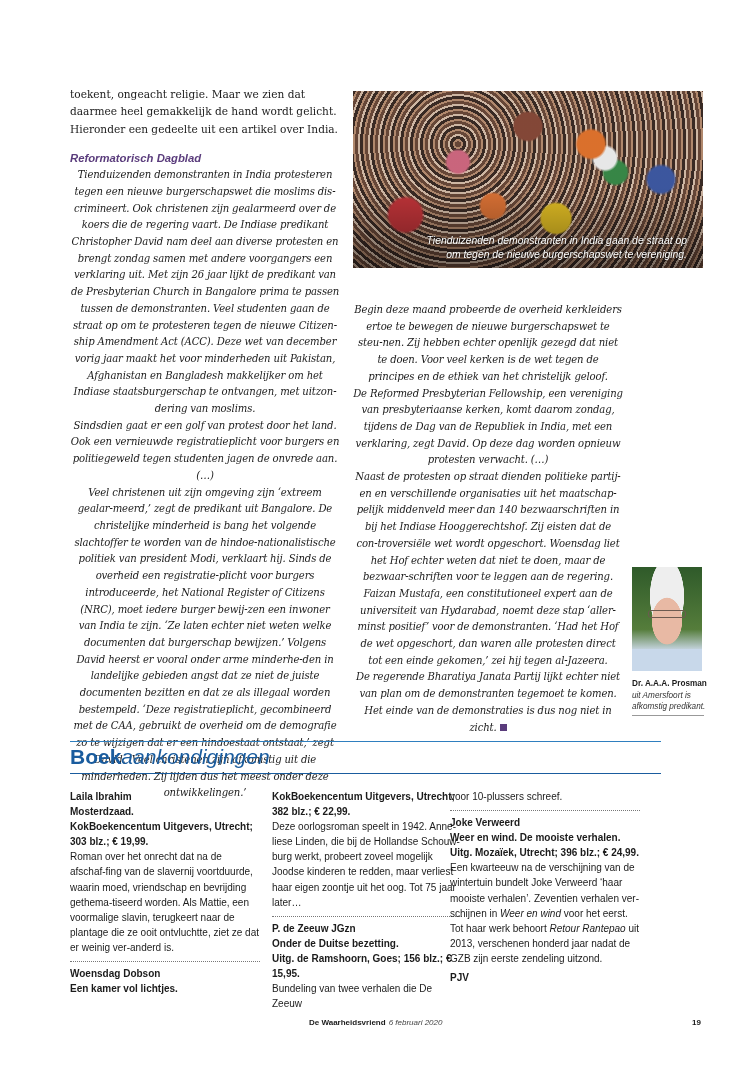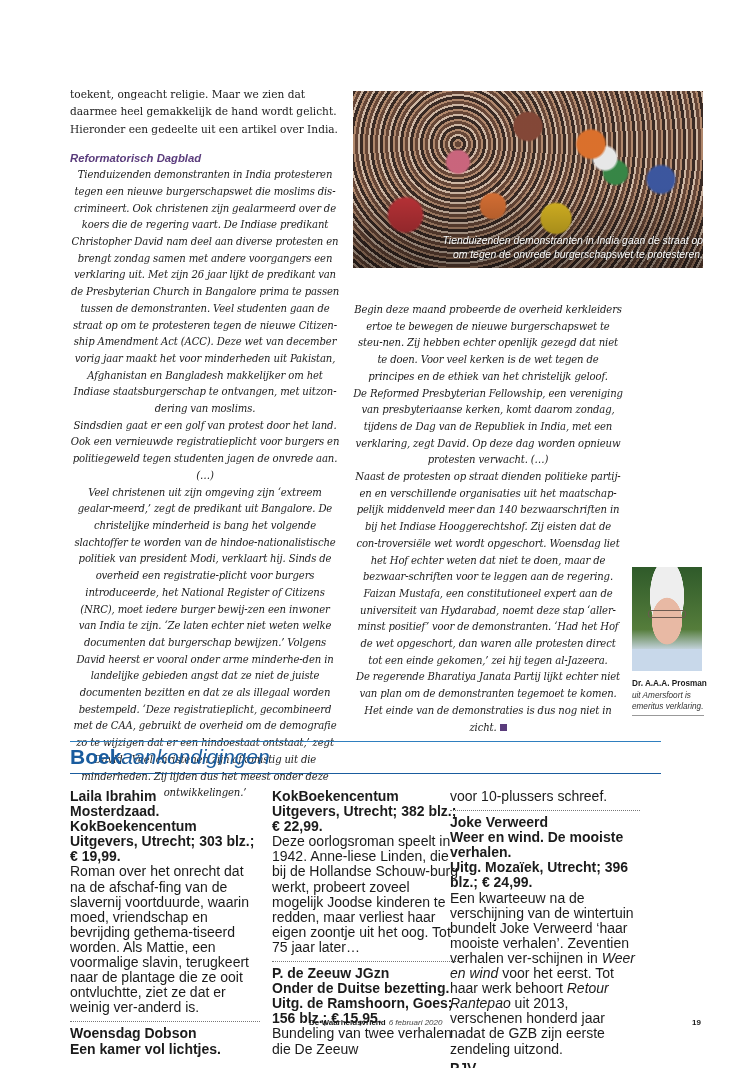--- a/index.html
+++ b/index.html
@@ -22,42 +22,42 @@
       radial-gradient(circle at 58% 72%, #e8c325 0 6%, transparent 7%),
       radial-gradient(circle at 40% 65%, #e37637 0 5%, transparent 6%),
       radial-gradient(circle at 15% 70%, #c7363b 0 5%, transparent 6%),
       radial-gradient(circle at 30% 40%, #d46a83 0 4%, transparent 5%),
       radial-gradient(circle at 88% 50%, #3f5ba6 0 4%, transparent 5%),
       radial-gradient(circle at 50% 20%, #8a4b3a 0 6%, transparent 7%),
       repeating-radial-gradient(circle at 30% 30%, #6b4a3a 0 3px, #b98f73 3px 5px, #3c2c26 5px 8px, #d9c0ac 8px 10px),
       #6b4a3a;
   }
   .photo::after { content: ""; position: absolute; inset: 0; background: linear-gradient(to bottom, rgba(0,0,0,0.05) 55%, rgba(0,0,0,0.45) 100%); }
-  .photo-caption { position: absolute; right: 0; bottom: 7px; z-index: 2; text-align: right; color: #ffffff;
+  .photo-caption { position: absolute; right: 16px; bottom: 7px; z-index: 2; text-align: right; color: #ffffff;
     font-family: "Liberation Sans", sans-serif; font-style: italic; font-size: 10.4px; line-height: 13.5px; text-shadow: 0 0 2px rgba(0,0,0,0.8); }
 
   .portrait { position: absolute; left: 632px; top: 567px; width: 70px; height: 104px; overflow: hidden;
     background: radial-gradient(ellipse at 50% 52%, #e8b9a4 0 30%, transparent 31%),
                 radial-gradient(ellipse at 50% 28%, #eeeeee 0 34%, transparent 35%),
                 linear-gradient(to bottom, #2f5a2a, #557d3b 60%, #c8d6e3 80%, #b8c8db);
   }
   .portrait .shirt { position: absolute; left: 0; right: 0; bottom: 0; height: 22px; background: #c8d8ea; }
   .portrait .glasses { position: absolute; left: 16px; top: 43px; width: 38px; height: 8px; border: 1.5px solid #6d5a50; border-radius: 3px; box-sizing: border-box; }
   .portrait-caption { position: absolute; left: 632px; top: 678px; width: 90px; font-family: "Liberation Sans", sans-serif; font-size: 8.2px; line-height: 11.5px; }
   .portrait-caption .name { font-weight: bold; display: block; }
   .portrait-caption .desc { font-style: italic; display: block; color: #333; }
   .portrait-rule { position: absolute; left: 632px; top: 715px; width: 72px; border-top: 1px solid #999; }
 
   .section-rule-top { position: absolute; left: 70px; top: 741px; width: 591px; border-top: 1px solid #2f7fbf; }
   .section-title { position: absolute; left: 70px; top: 745px; font-family: "Liberation Sans", sans-serif; font-size: 21px; color: #1a5c9e; line-height: 24px; }
   .section-title .b { font-weight: bold; }
   .section-title .i { font-style: italic; }
   .section-rule-bottom { position: absolute; left: 70px; top: 773px; width: 591px; border-top: 1.5px solid #1a5c9e; }
 
-  .books { position: absolute; top: 789px; font-family: "Liberation Sans", sans-serif; font-size: 14px; line-height: 15.1px; color: #1b1b1b; }
+  .books { position: absolute; top: 789px; font-family: "Liberation Sans", sans-serif; font-size: 10px; line-height: 15.1px; color: #1b1b1b; }
   .books p { margin: 0; }
   .books .bold { font-weight: bold; }
   .books .dots { border-top: 1.2px dotted #777; margin: 6px 0 4px 0; }
   .b1 { left: 70px; width: 190px; }
   .b2 { left: 272px; width: 190px; }
   .b3 { left: 450px; width: 190px; }
   .sig { font-weight: bold; margin-top: 4px !important; }
 
   .footer { position: absolute; top: 1018px; left: 309px; font-family: "Liberation Sans", sans-serif; font-size: 8px; }
   .footer .mag { font-weight: bold; }
@@ -73,42 +73,42 @@
   <div class="quote">
     <p>Tienduizenden demonstranten in India protesteren tegen een nieuwe burgerschapswet die moslims dis-crimineert. Ook christenen zijn gealarmeerd over de koers die de regering vaart. De Indiase predikant Christopher David nam deel aan diverse protesten en brengt zondag samen met andere voorgangers een verklaring uit. Met zijn 26 jaar lijkt de predikant van de Presbyterian Church in Bangalore prima te passen tussen de demonstranten. Veel studenten gaan de straat op om te protesteren tegen de nieuwe Citizen-ship Amendment Act (ACC). Deze wet van december vorig jaar maakt het voor minderheden uit Pakistan, Afghanistan en Bangladesh makkelijker om het Indiase staatsburgerschap te ontvangen, met uitzon-dering van moslims.</p>
     <p>Sindsdien gaat er een golf van protest door het land. Ook een vernieuwde registratieplicht voor burgers en politiegeweld tegen studenten jagen de onvrede aan. (…)</p>
     <p>Veel christenen uit zijn omgeving zijn ‘extreem gealar-meerd,’ zegt de predikant uit Bangalore. De christelijke minderheid is bang het volgende slachtoffer te worden van de hindoe-nationalistische politiek van president Modi, verklaart hij. Sinds de overheid een registratie-plicht voor burgers introduceerde, het National Register of Citizens (NRC), moet iedere burger bewij-zen een inwoner van India te zijn. ‘Ze laten echter niet weten welke documenten dat burgerschap bewijzen.’ Volgens David heerst er vooral onder arme minderhe-den in landelijke gebieden angst dat ze niet de juiste documenten bezitten en dat ze als illegaal worden bestempeld. ‘Deze registratieplicht, gecombineerd met de CAA, gebruikt de overheid om de demografie zo te wijzigen dat er een hindoestaat ontstaat,’ zegt David. ‘Veel christenen zijn afkomstig uit die minderheden. Zij lijden dus het meest onder deze ontwikkelingen.’</p>
   </div>
 </div>
 
 <div class="photo">
   <div class="photo-caption">
     <div>Tienduizenden demonstranten in India gaan de straat op</div>
-    <div>om tegen de onvrede burgerschapswet te protesteren.</div>
+    <div>om tegen de nieuwe burgerschapswet te vereniging.</div>
   </div>
 </div>
 
 <div class="col-right">
   <div class="quote">
     <p>Begin deze maand probeerde de overheid kerkleiders ertoe te bewegen de nieuwe burgerschapswet te steu-nen. Zij hebben echter openlijk gezegd dat niet te doen. Voor veel kerken is de wet tegen de principes en de ethiek van het christelijk geloof.</p>
     <p>De Reformed Presbyterian Fellowship, een vereniging van presbyteriaanse kerken, komt daarom zondag, tijdens de Dag van de Republiek in India, met een verklaring, zegt David. Op deze dag worden opnieuw protesten verwacht. (…)</p>
     <p>Naast de protesten op straat dienden politieke partij-en en verschillende organisaties uit het maatschap-pelijk middenveld meer dan 140 bezwaarschriften in bij het Indiase Hooggerechtshof. Zij eisten dat de con-troversiële wet wordt opgeschort. Woensdag liet het Hof echter weten dat niet te doen, maar de bezwaar-schriften voor te leggen aan de regering.</p>
     <p>Faizan Mustafa, een constitutioneel expert aan de universiteit van Hydarabad, noemt deze stap ‘aller-minst positief’ voor de demonstranten. ‘Had het Hof de wet opgeschort, dan waren alle protesten direct tot een einde gekomen,’ zei hij tegen al-Jazeera.</p>
     <p><span>De regerende Bharatiya Janata Partij lijkt echter niet van plan om de demonstranten tegemoet te komen. Het einde van de demonstraties is dus nog niet in zicht.</span><span class="endmark"></span></p>
   </div>
 </div>
 
 <div class="portrait">
   <div class="glasses"></div>
   <div class="shirt"></div>
 </div>
 <div class="portrait-caption">
   <span class="name">Dr. A.A.A. Prosman</span>
   <span class="desc">uit Amersfoort is</span>
-  <span class="desc">emeritus verklaring.</span>
+  <span class="desc">afkomstig predikant.</span>
 </div>
 <div class="portrait-rule"></div>
 
 <div class="section-rule-top"></div>
 <div class="section-title"><span class="b">Boek</span><span class="i">aankondigingen</span></div>
 <div class="section-rule-bottom"></div>
 
 <div class="books b1">
   <p class="bold">Laila Ibrahim</p>
   <p class="bold">Mosterdzaad.</p>

